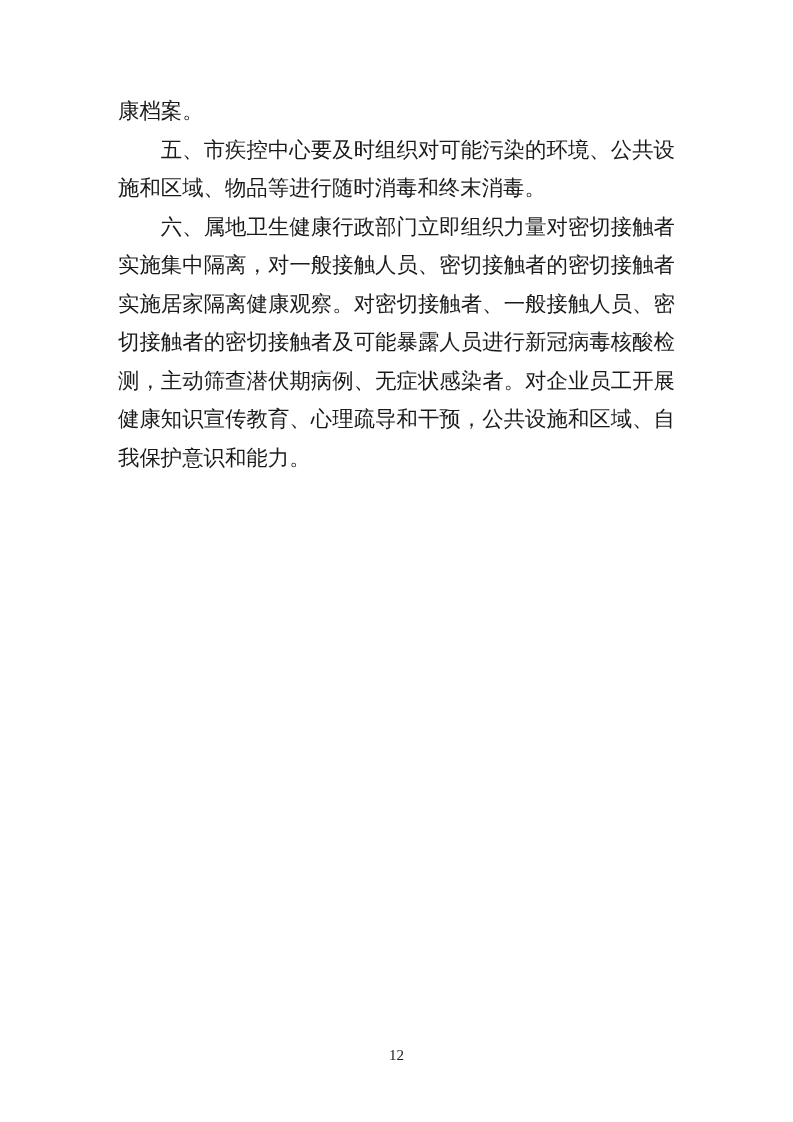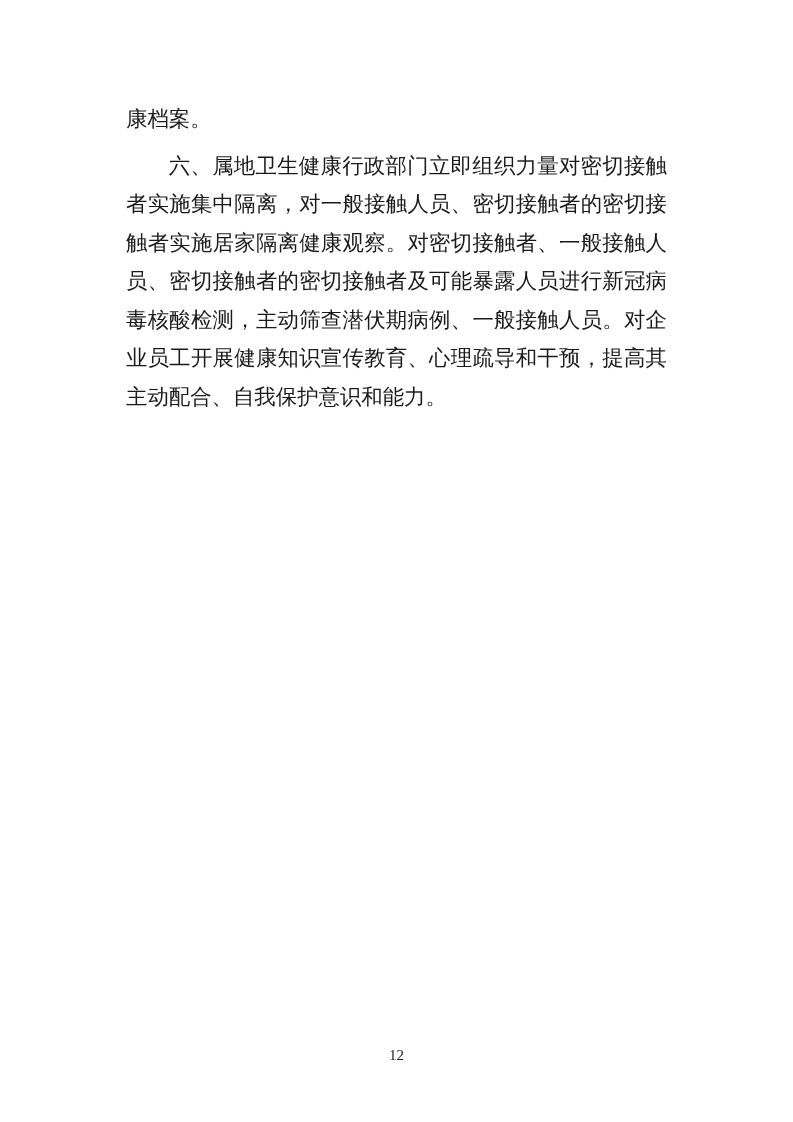--- a/index.html
+++ b/index.html
@@ -23,21 +23,21 @@
     height: 1122px;
     background: #ffffff;
   }
   .text-block {
     position: absolute;
     left: 118px;
     top: 92px;
     width: 557px;
   }
   p.para {
-    margin: 8px;
+    margin: 0;
     padding: 0;
     font-size: 21.4px;
     line-height: 38.5px;
     text-align: justify;
     text-justify: inter-ideograph;
     letter-spacing: 0;
     color: #1a1a1a;
   }
   p.para.indent {
     text-indent: 2em;
@@ -54,18 +54,19 @@
     color: #1a1a1a;
     font-family: "Liberation Serif", "DejaVu Serif", serif;
   }
 </style>
 </head>
 <body>
 
 <div class="page">
   <div class="text-block" id="paragraphs">
       <p class="para">康档案。</p>
-      <p class="para indent">六、属地卫生健康行政部门立即组织力量对密切接触者实施集中隔离，对一般接触人员、密切接触者的密切接触者实施居家隔离健康观察。对密切接触者、一般接触人员、密切接触者的密切接触者及可能暴露人员进行新冠病毒核酸检测，主动筛查潜伏期病例、一般接触人员。对企业员工开展健康知识宣传教育、心理疏导和干预，提高其主动配合、自我保护意识和能力。</p>
+      <p class="para indent">五、市疾控中心要及时组织对可能污染的环境、公共设施和区域、物品等进行随时消毒和终末消毒。</p>
+      <p class="para indent">六、属地卫生健康行政部门立即组织力量对密切接触者实施集中隔离，对一般接触人员、密切接触者的密切接触者实施居家隔离健康观察。对密切接触者、一般接触人员、密切接触者的密切接触者及可能暴露人员进行新冠病毒核酸检测，主动筛查潜伏期病例、无症状感染者。对企业员工开展健康知识宣传教育、心理疏导和干预，公共设施和区域、自我保护意识和能力。</p>
     </div>
   <div class="footer">
     <span class="page-number">12</span>
   </div>
 </div>
 
 </body></html>

